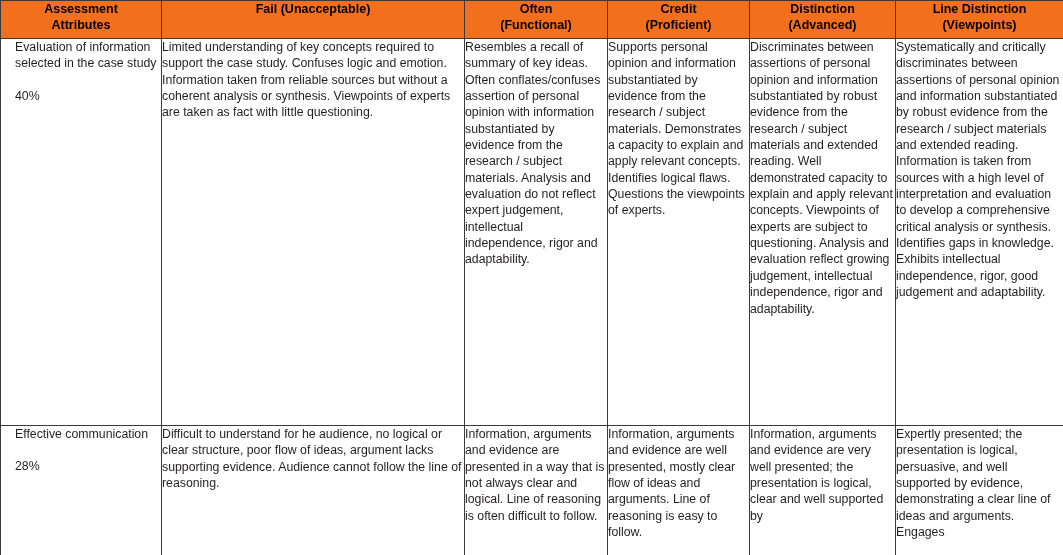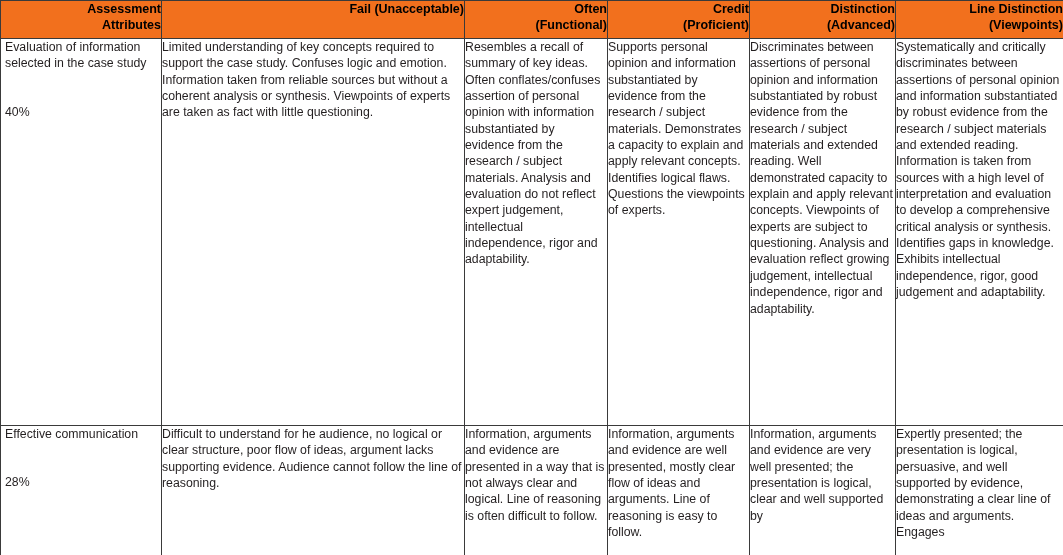--- a/index.html
+++ b/index.html
@@ -37,41 +37,41 @@
     padding: 0;
   }
 
   
   thead th {
     background: #F2701D;
     color: #000000;
     font-weight: bold;
     font-size: 12.5px;
     line-height: 16px;
-    text-align: right;
+    text-align: center;
     padding: 2px 4px 3px 4px;
     border-color: #2b2b2b;
     height: 38px;
   }
   thead th .hline { display: block; white-space: nowrap; }
 
   
   tbody td {
     padding: 4px 6px 6px 7px;
     font-size: 12.3px;
     line-height: 16.35px;
     color: #231f20;
   }
-  tbody td.attr-cell { padding-left: 4px; }
+  tbody td.attr-cell { padding-left: 14px; }
 
   .cell-text { display: block; white-space: pre-line; }
 
   .weight {
     display: block;
-    margin-top: 32px;
+    margin-top: 16px;
   }
 
   
   tr.row-criterion-1 td { height: 387px; }
   tr.row-criterion-2 td { height: 131px; }
 </style>
 </head>
 <body>
 
 <table class="rubric-table">

